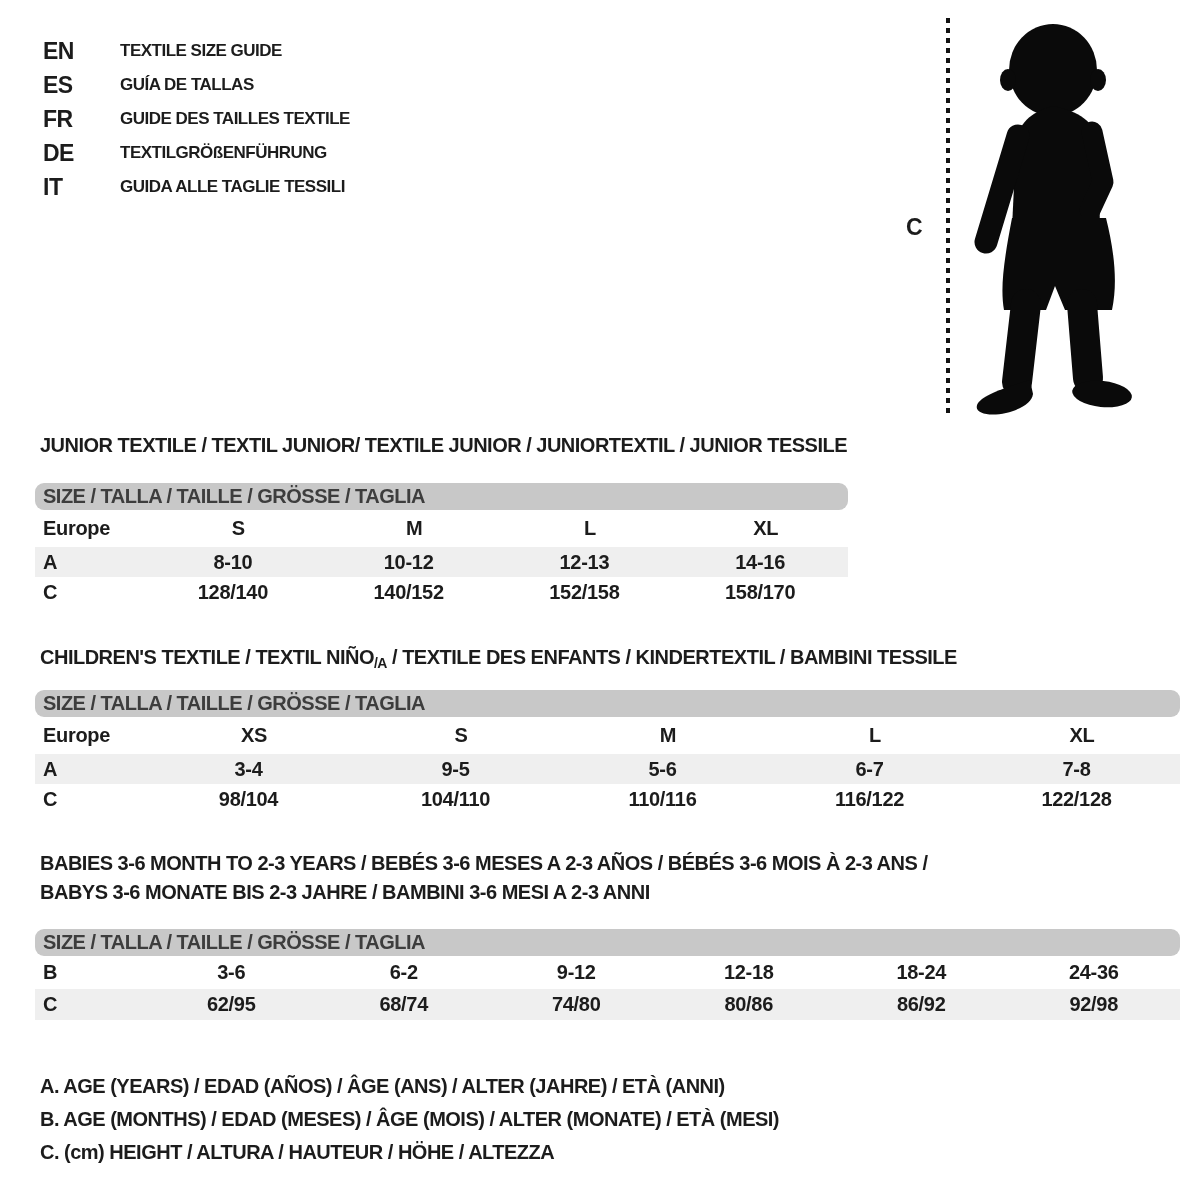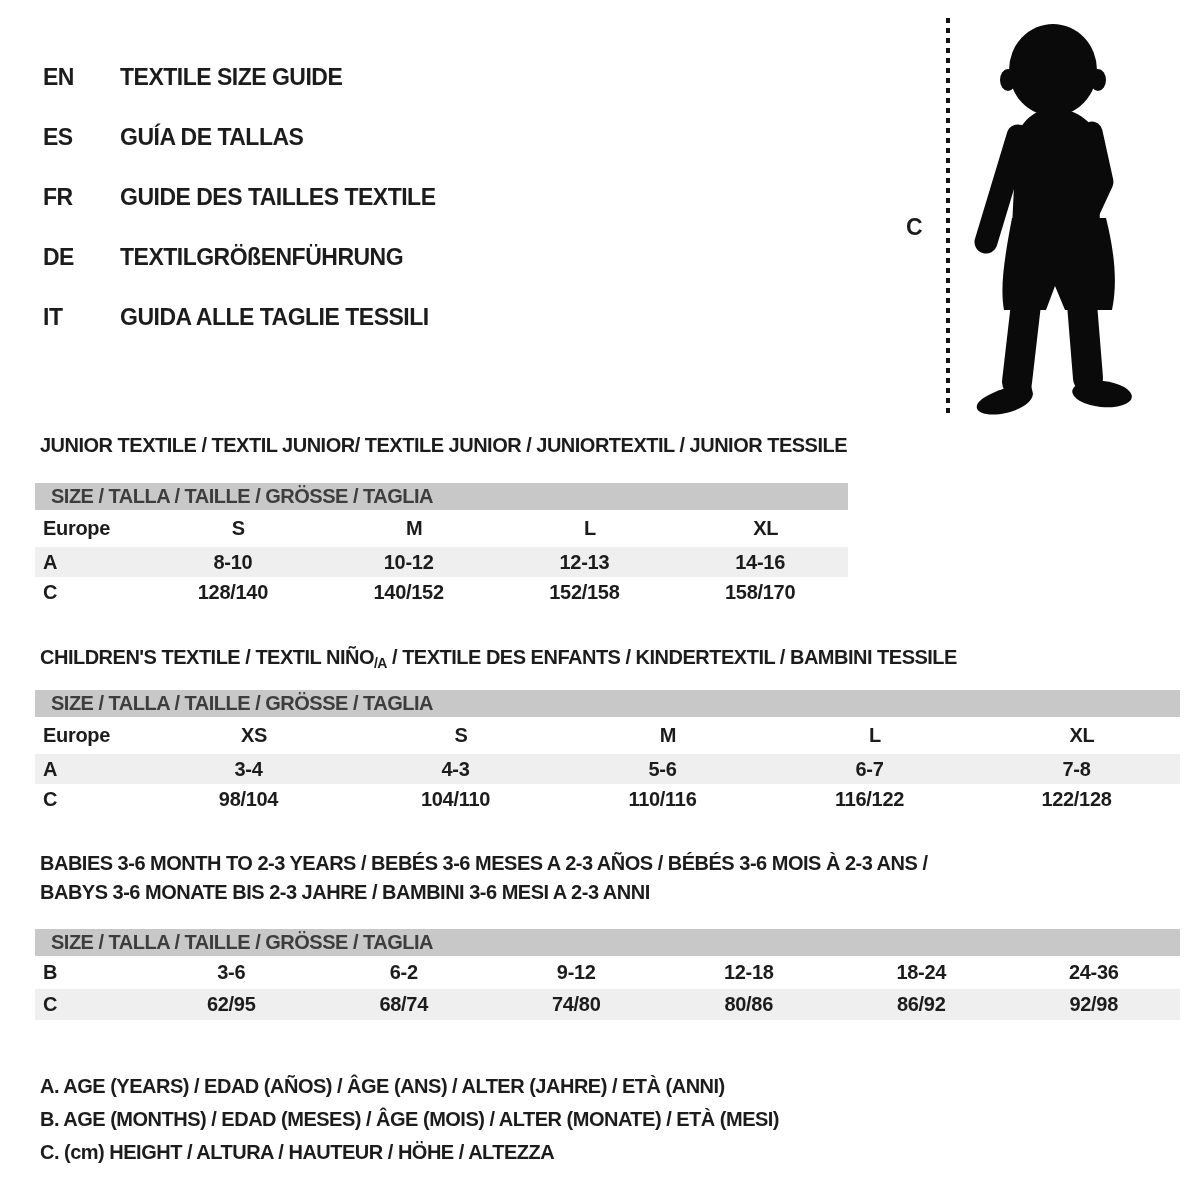--- a/index.html
+++ b/index.html
@@ -6,25 +6,25 @@
   html,body { width:1200px; height:1200px; }
   body {
     position:relative;
     background:#ffffff;
     font-family:"Liberation Sans", sans-serif;
     color:#1c1c1c;
     overflow:hidden;
   }
   
   .lang-block { position:absolute; left:43px; top:34px; }
-  .lang-row { display:flex; height:34px; align-items:center;margin-top:26px; }
+  .lang-row { display:flex; height:34px; align-items:center; }
   .lang-code {
     width:77px; font-weight:700; font-size:23px; letter-spacing:-0.5px;
   }
-  .lang-label { font-weight:700; font-size:23px; letter-spacing:-0.5px; }
+  .lang-label { font-weight:700; font-size:17px; letter-spacing:-0.5px; }
 
   
   .measure-line {
     position:absolute; left:946px; top:18px; width:4px; height:398px;
     background-image:repeating-linear-gradient(to bottom, #111 0px, #111 5px, transparent 5px, transparent 10px);
   }
   .measure-label {
     position:absolute; left:906px; top:214px;
     font-weight:700; font-size:23px;
   }
@@ -35,22 +35,22 @@
     position:absolute; left:40px;
     font-weight:700; font-size:20px; letter-spacing:-0.5px;
     white-space:nowrap;
   }
   .title-sub { font-size:14px; vertical-align:-4px; }
 
   
   .size-table { position:absolute; left:35px; }
   .size-bar {
     height:27px; background:#c8c8c8;
-    display:flex; align-items:center; padding-left:16px;
-    font-weight:700; font-size:20px; letter-spacing:-0.5px; color:#3d3d3d;
+    display:flex; align-items:center; padding-left:8px;
+    font-weight:700; font-size:20px; letter-spacing:-0.5px; color:#3d3d3d;border-radius:9px;
   }
   .trow {
     display:flex; align-items:center; height:30px;
     font-weight:700; font-size:20px; letter-spacing:-0.3px;
   }
   .trow.cols-row { height:37px;gap:11px; }
   .trow.shaded { background:#efefef; }
   .rlabel { width:110px; padding-left:8px; flex:none; }
   .cell { flex:1; text-align:center; }
 
@@ -140,21 +140,21 @@
     <span class="rlabel">Europe</span>
     <span class="cell">XS</span>
     <span class="cell">S</span>
     <span class="cell">M</span>
     <span class="cell">L</span>
     <span class="cell">XL</span>
   </div>
   <div class="trow shaded">
     <span class="rlabel">A</span>
     <span class="cell">3-4</span>
-    <span class="cell">4-3</span>
+    <span class="cell">9-5</span>
     <span class="cell">5-6</span>
     <span class="cell">6-7</span>
     <span class="cell">7-8</span>
   </div>
   <div class="trow">
     <span class="rlabel">C</span>
     <span class="cell">98/104</span>
     <span class="cell">104/110</span>
     <span class="cell">110/116</span>
     <span class="cell">116/122</span>

